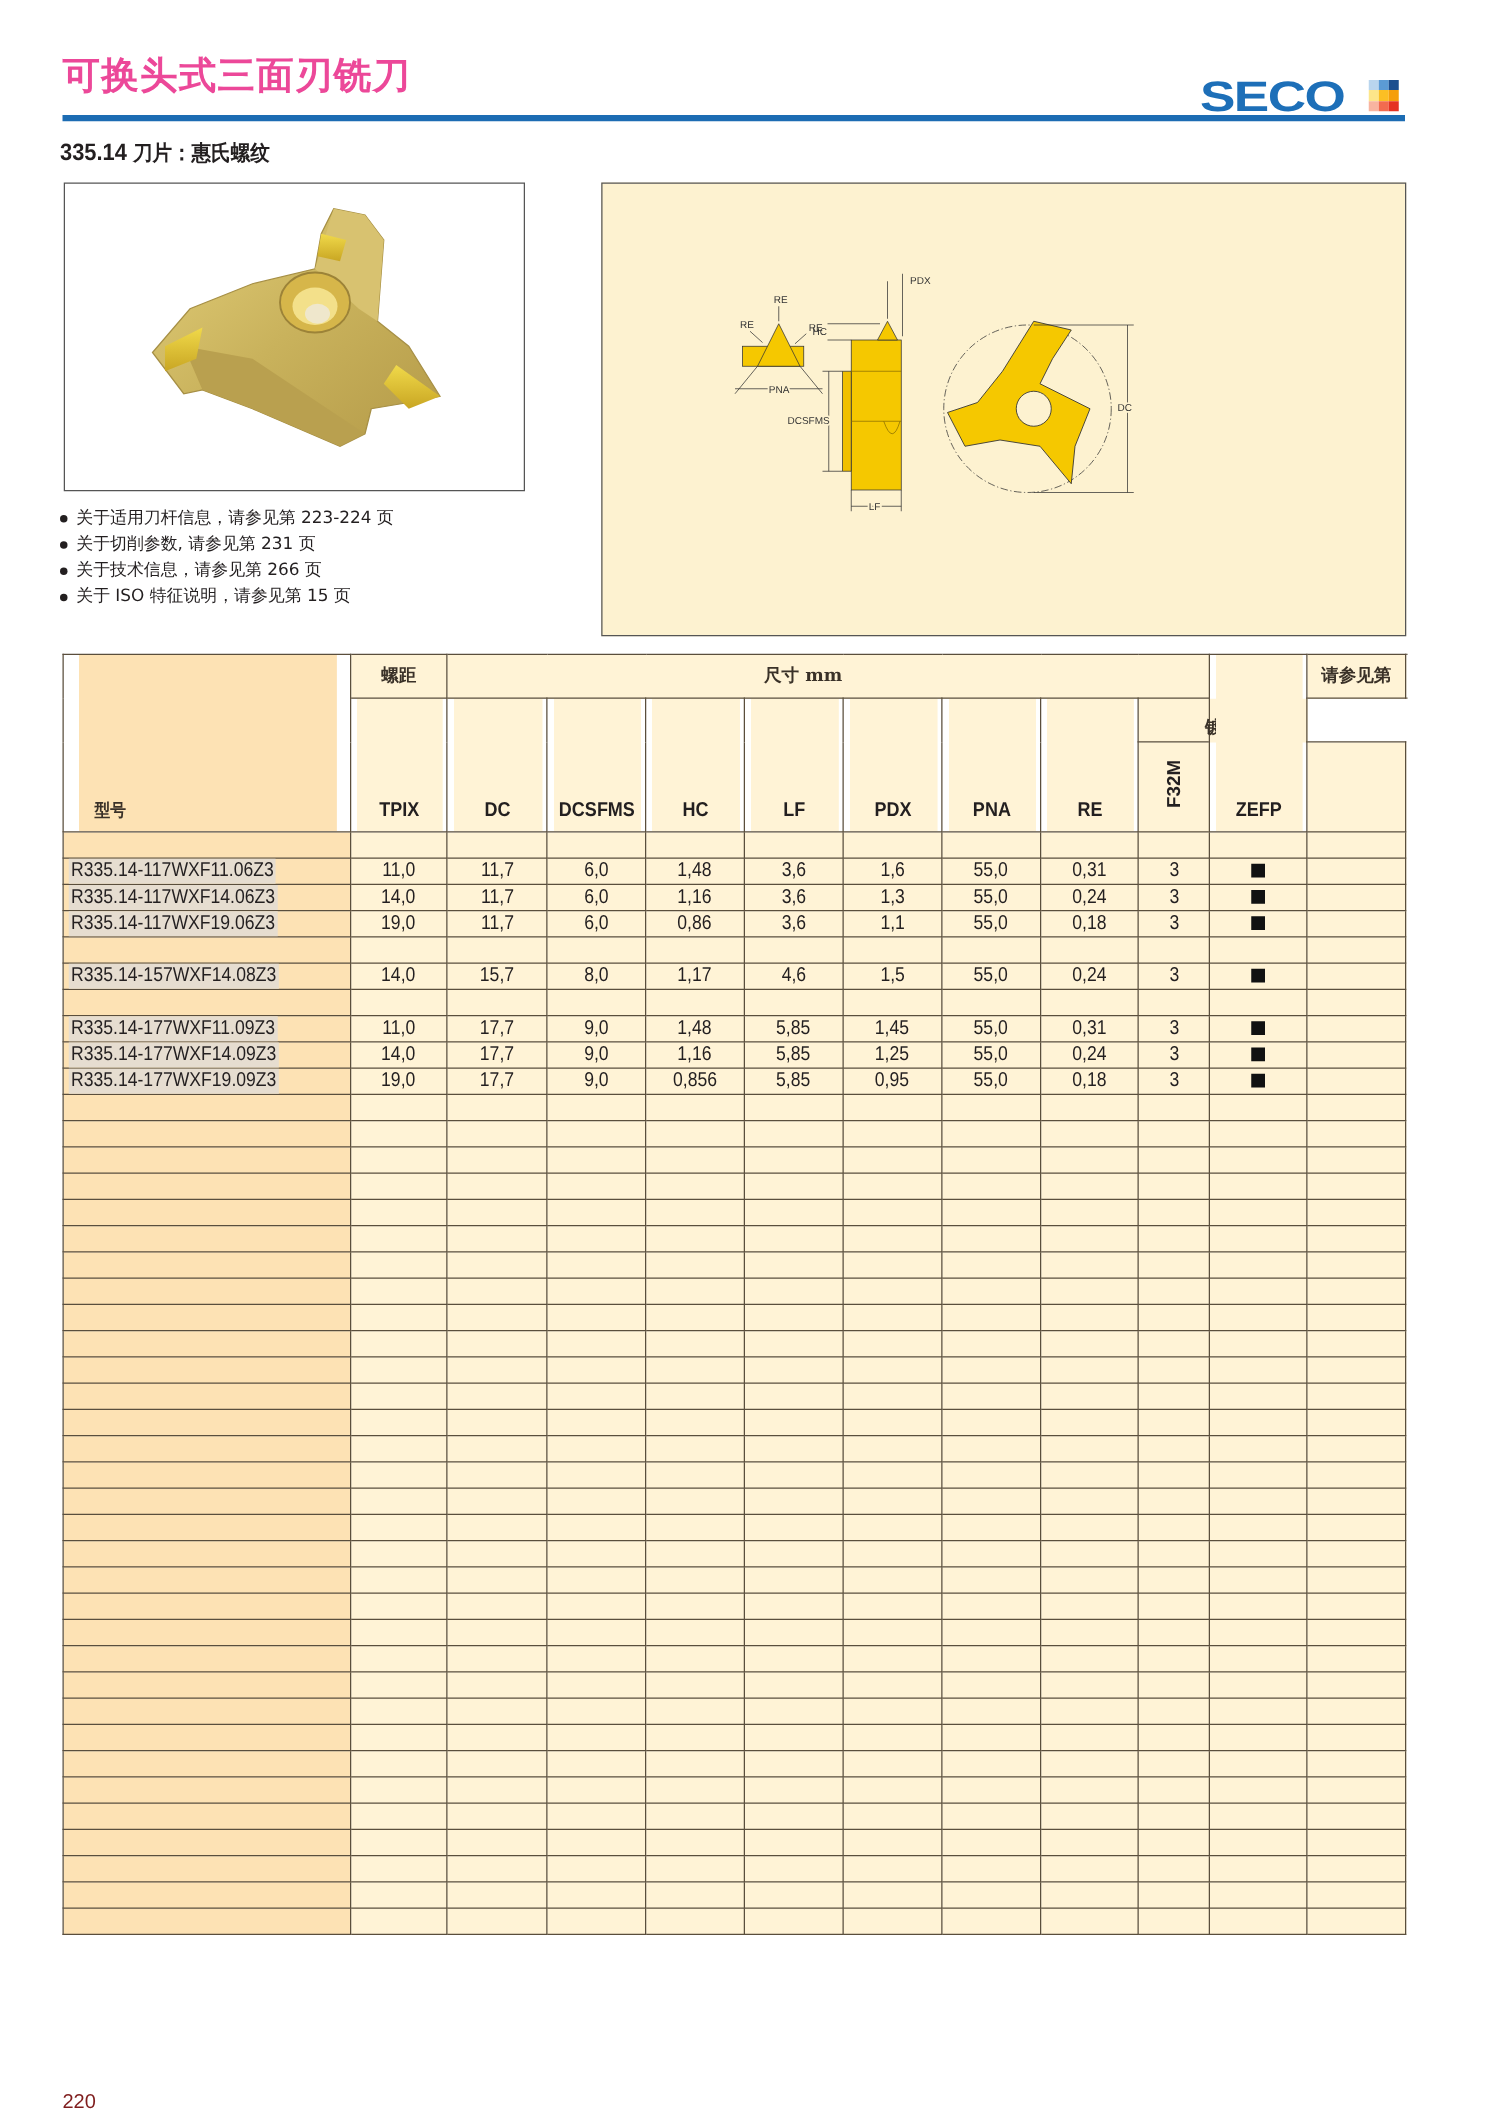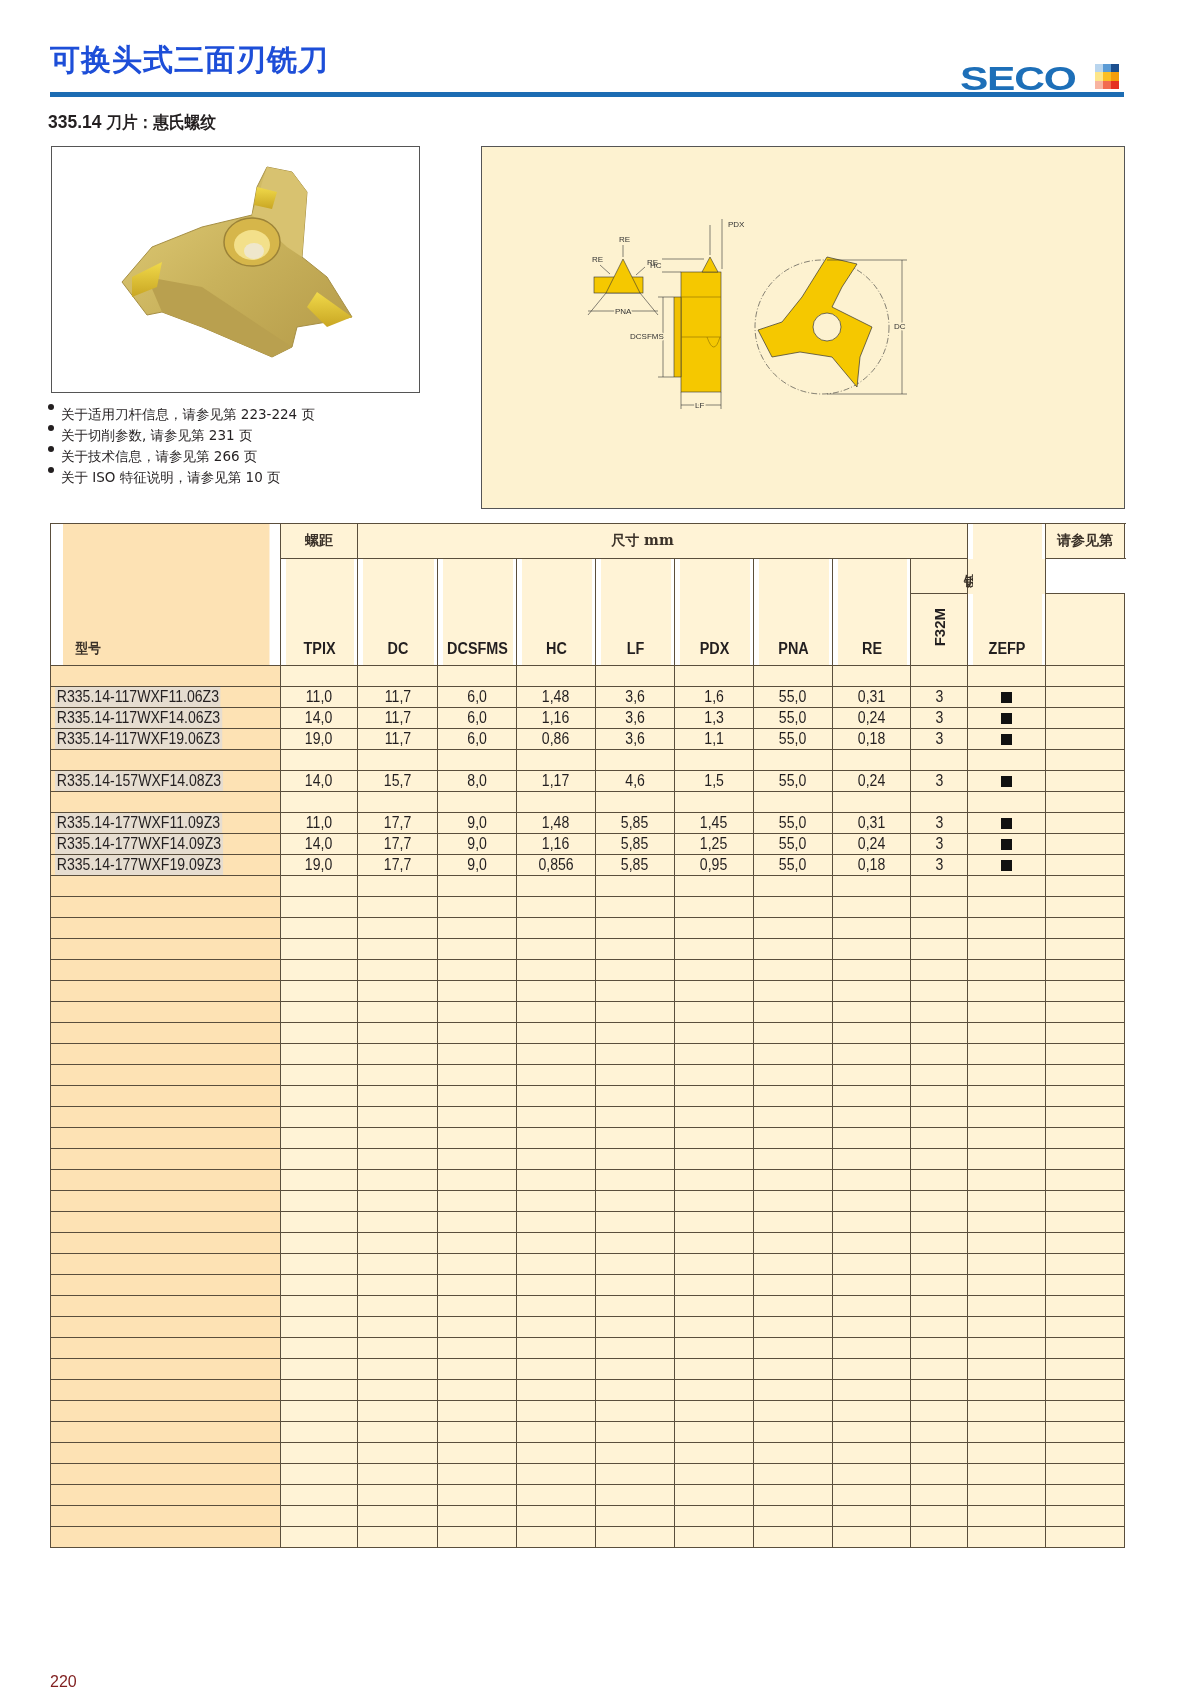--- a/index.html
+++ b/index.html
@@ -1,28 +1,28 @@
 <!DOCTYPE html>
 <html><head>
 <meta charset="utf-8">
 <style>
   html, body { margin:0; padding:0; background:#ffffff; }
   body { width:1200px; height:1697px; position:relative; font-family:"Liberation Sans", sans-serif; color:#231f20; overflow:hidden; }
   .abs { position:absolute; }
-  #title { left:50px; top:40px; font-family:Liberation Mono, monospace; font-size:30px; font-weight:bold; letter-spacing:1px; color:#1d4ed8;text-align:right; }
+  #title { left:50px; top:40px; font-family:Liberation Mono, monospace; font-size:30px; font-weight:bold; letter-spacing:1px; color:#ec4899;text-align:right; }
   #logo { left:960px; top:64px; height:28px; display:flex; align-items:flex-end; }
   #logo-text { font-family:"Liberation Sans", sans-serif; font-weight:bold; font-size:34px; color:#1d6fb8; letter-spacing:-1px; transform:scaleX(1.25); transform-origin:left center; line-height:28px; }
   #logo-mark { position:absolute; left:135px; top:0; width:24px; height:25px; display:grid; grid-template-columns:repeat(3,8px); grid-template-rows:repeat(3,8.33px); }
   #blue-rule { left:50px; top:92px; width:1074px; height:5px; background:#1c6cb3; }
   #subtitle { left:48px; top:111px; font-size:19px; font-weight:bold; transform:scaleX(0.92); transform-origin:left; }
   #subtitle .zh { font-family:"DejaVu Serif", serif; font-weight:bold; font-size:17px; }
   #photo-box { left:51px; top:146px; width:367px; height:245px; border:1.5px solid #555; background:#fff; }
   #diagram-box { left:481px; top:146px; width:642px; height:361px; border:1.5px solid #555; background:#fdf2d0; }
   #bullets { left:48px; top:404px; list-style:none; margin:0; padding:0; font-size:14.5px; line-height:21px; }
-  #bullets li { display:flex; }
+  #bullets li { display:flex; align-items:center; }
   #bullets .dot { display:inline-block; width:6px; height:6px; border-radius:50%; background:#231f20; margin-right:7px; }
   #bullets .txt { font-family:"DejaVu Sans", sans-serif; font-size:13.5px; color:#231f20; }
   #table-wrap { left:50px; top:523px; width:1074px; height:1038px; }
   table { border-collapse:collapse; width:1074px; table-layout:fixed; font-family:"Liberation Sans", sans-serif; }
   td, th { border:1.5px solid #5a4e3c; padding:0; text-align:center; font-weight:normal; background:#fff3d6; }
   .namecol { background:#fde2b4 !important; }
   .hdr-zh { font-family:"DejaVu Serif", serif; font-weight:bold; font-size:14px; color:#3a3128; }
   .hdr-code { font-weight:bold; font-size:16px; vertical-align:bottom; padding-bottom:7px; transform:scaleX(0.9); }
   .vert { writing-mode:vertical-rl; transform:rotate(180deg); font-weight:bold; font-size:15px; display:inline-block; }
   td.cell { height:20px; font-size:16px; line-height:20px; color:#231f20; }
@@ -139,21 +139,21 @@
   <li>
       <span class="dot"></span>
       <span class="txt">关于切削参数, 请参见第 231 页</span>
     </li>
   <li>
       <span class="dot"></span>
       <span class="txt">关于技术信息，请参见第 266 页</span>
     </li>
   <li>
       <span class="dot"></span>
-      <span class="txt">关于 ISO 特征说明，请参见第 10 页</span>
+      <span class="txt">关于 ISO 特征说明，请参见第 15 页</span>
     </li>
 </ul>
 
 <div id="table-wrap" class="abs">
   <table>
     <colgroup>
       <col style="width:230px">
         <col style="width:77px">
         <col style="width:80px">
         <col style="width:79px">

